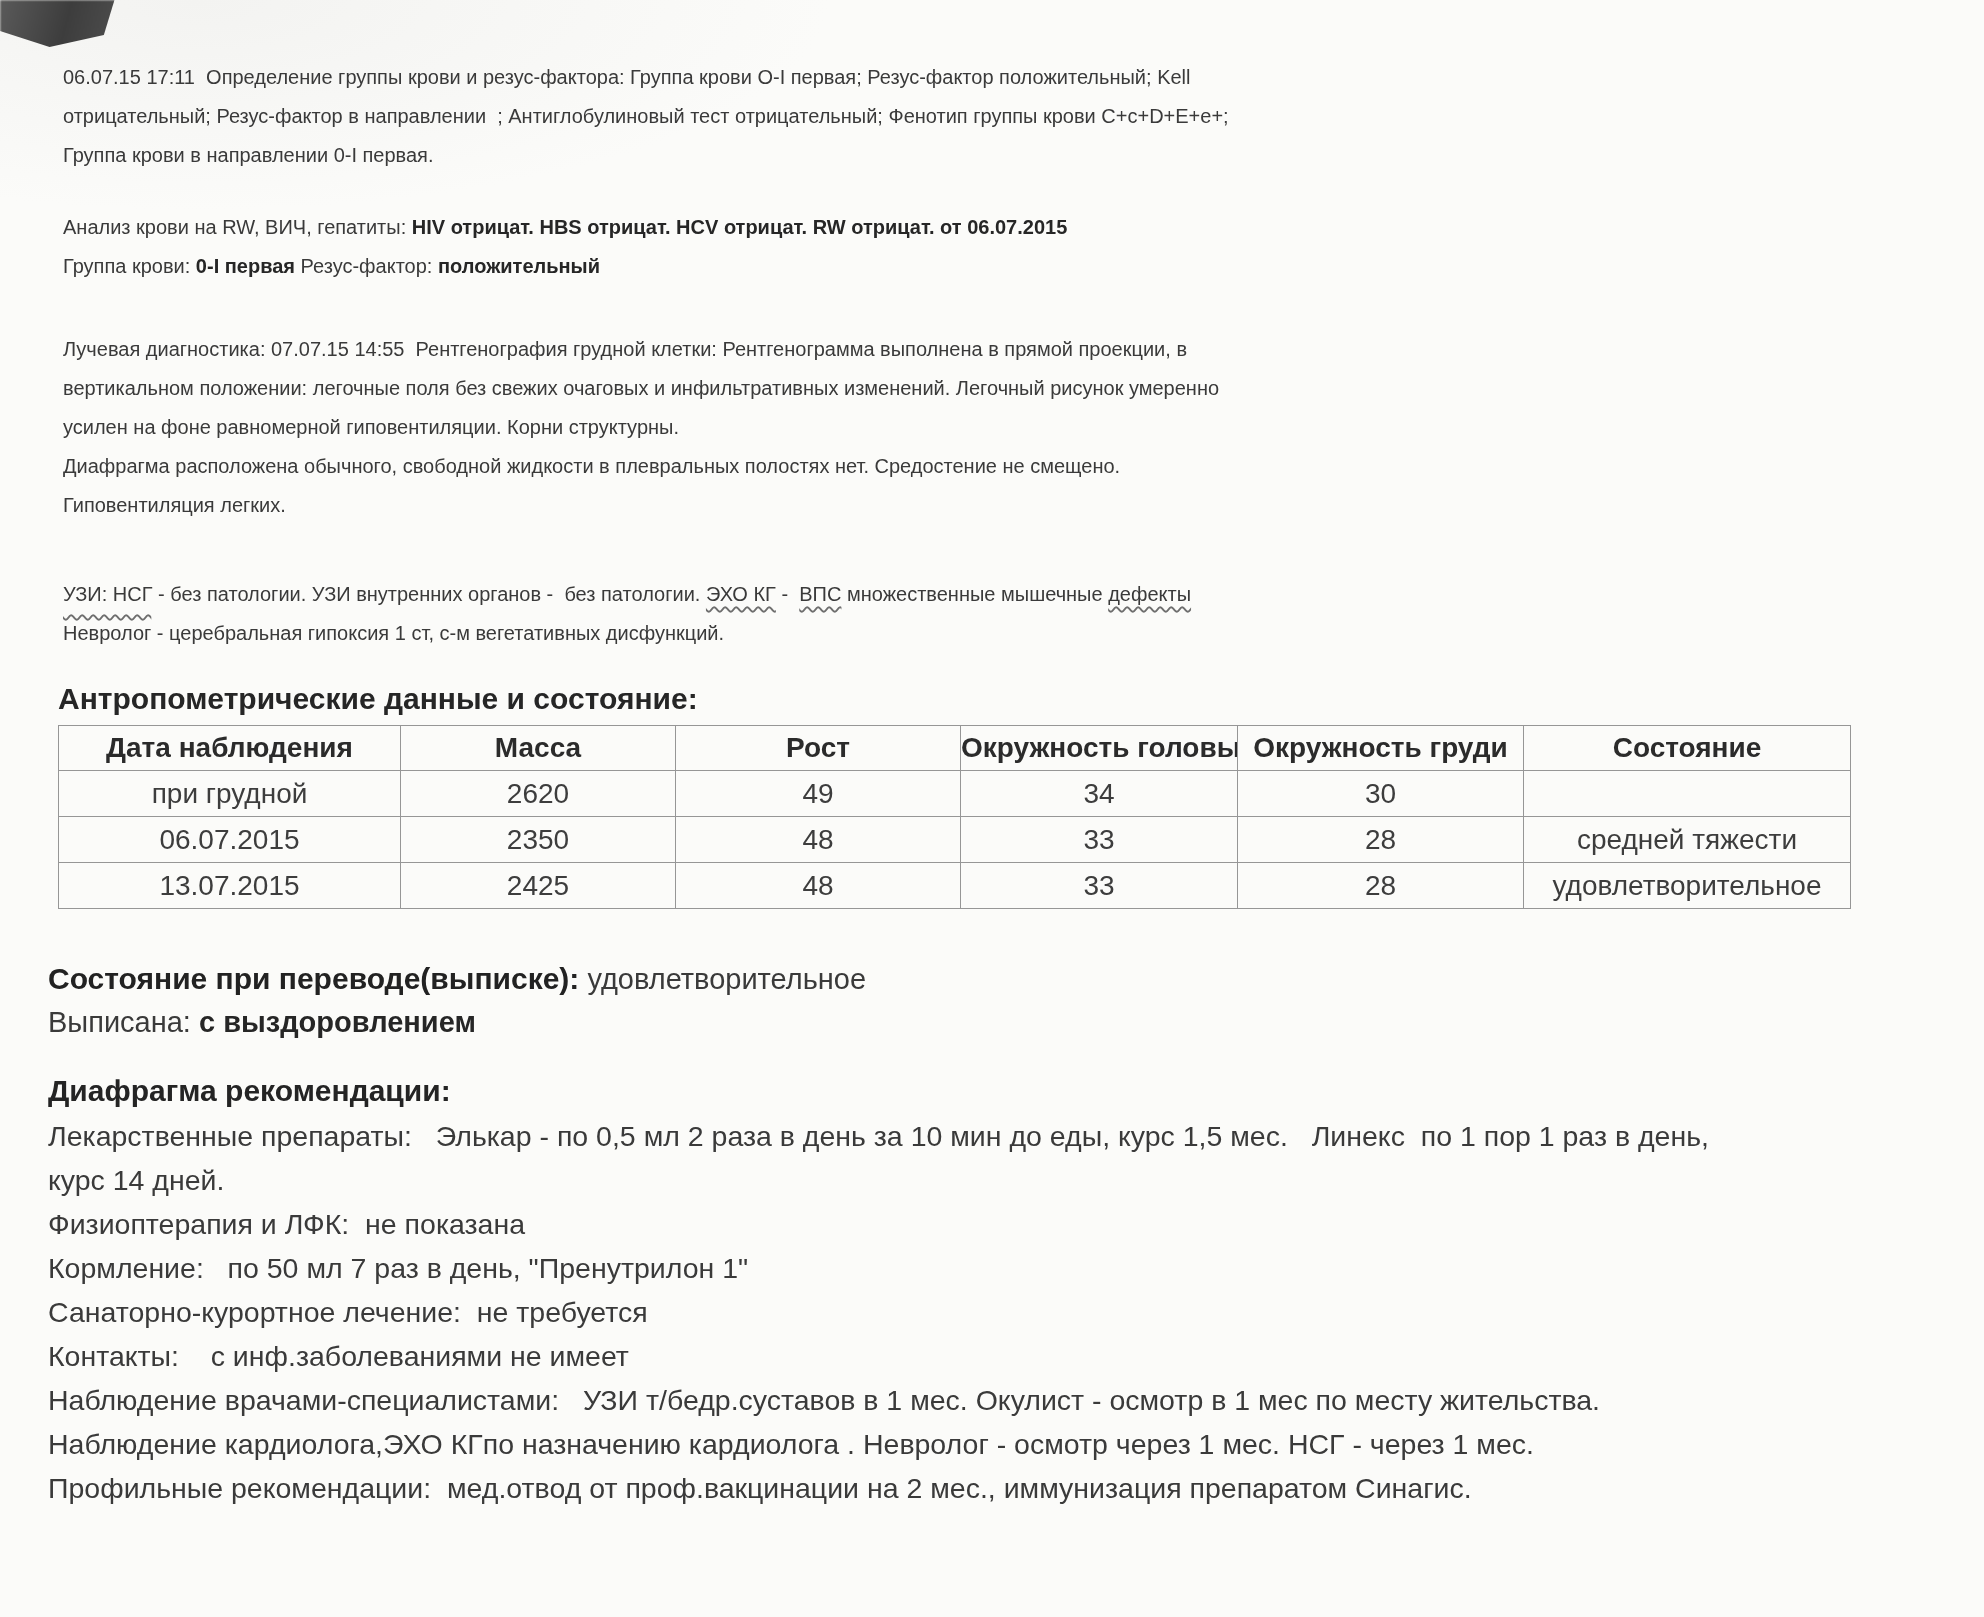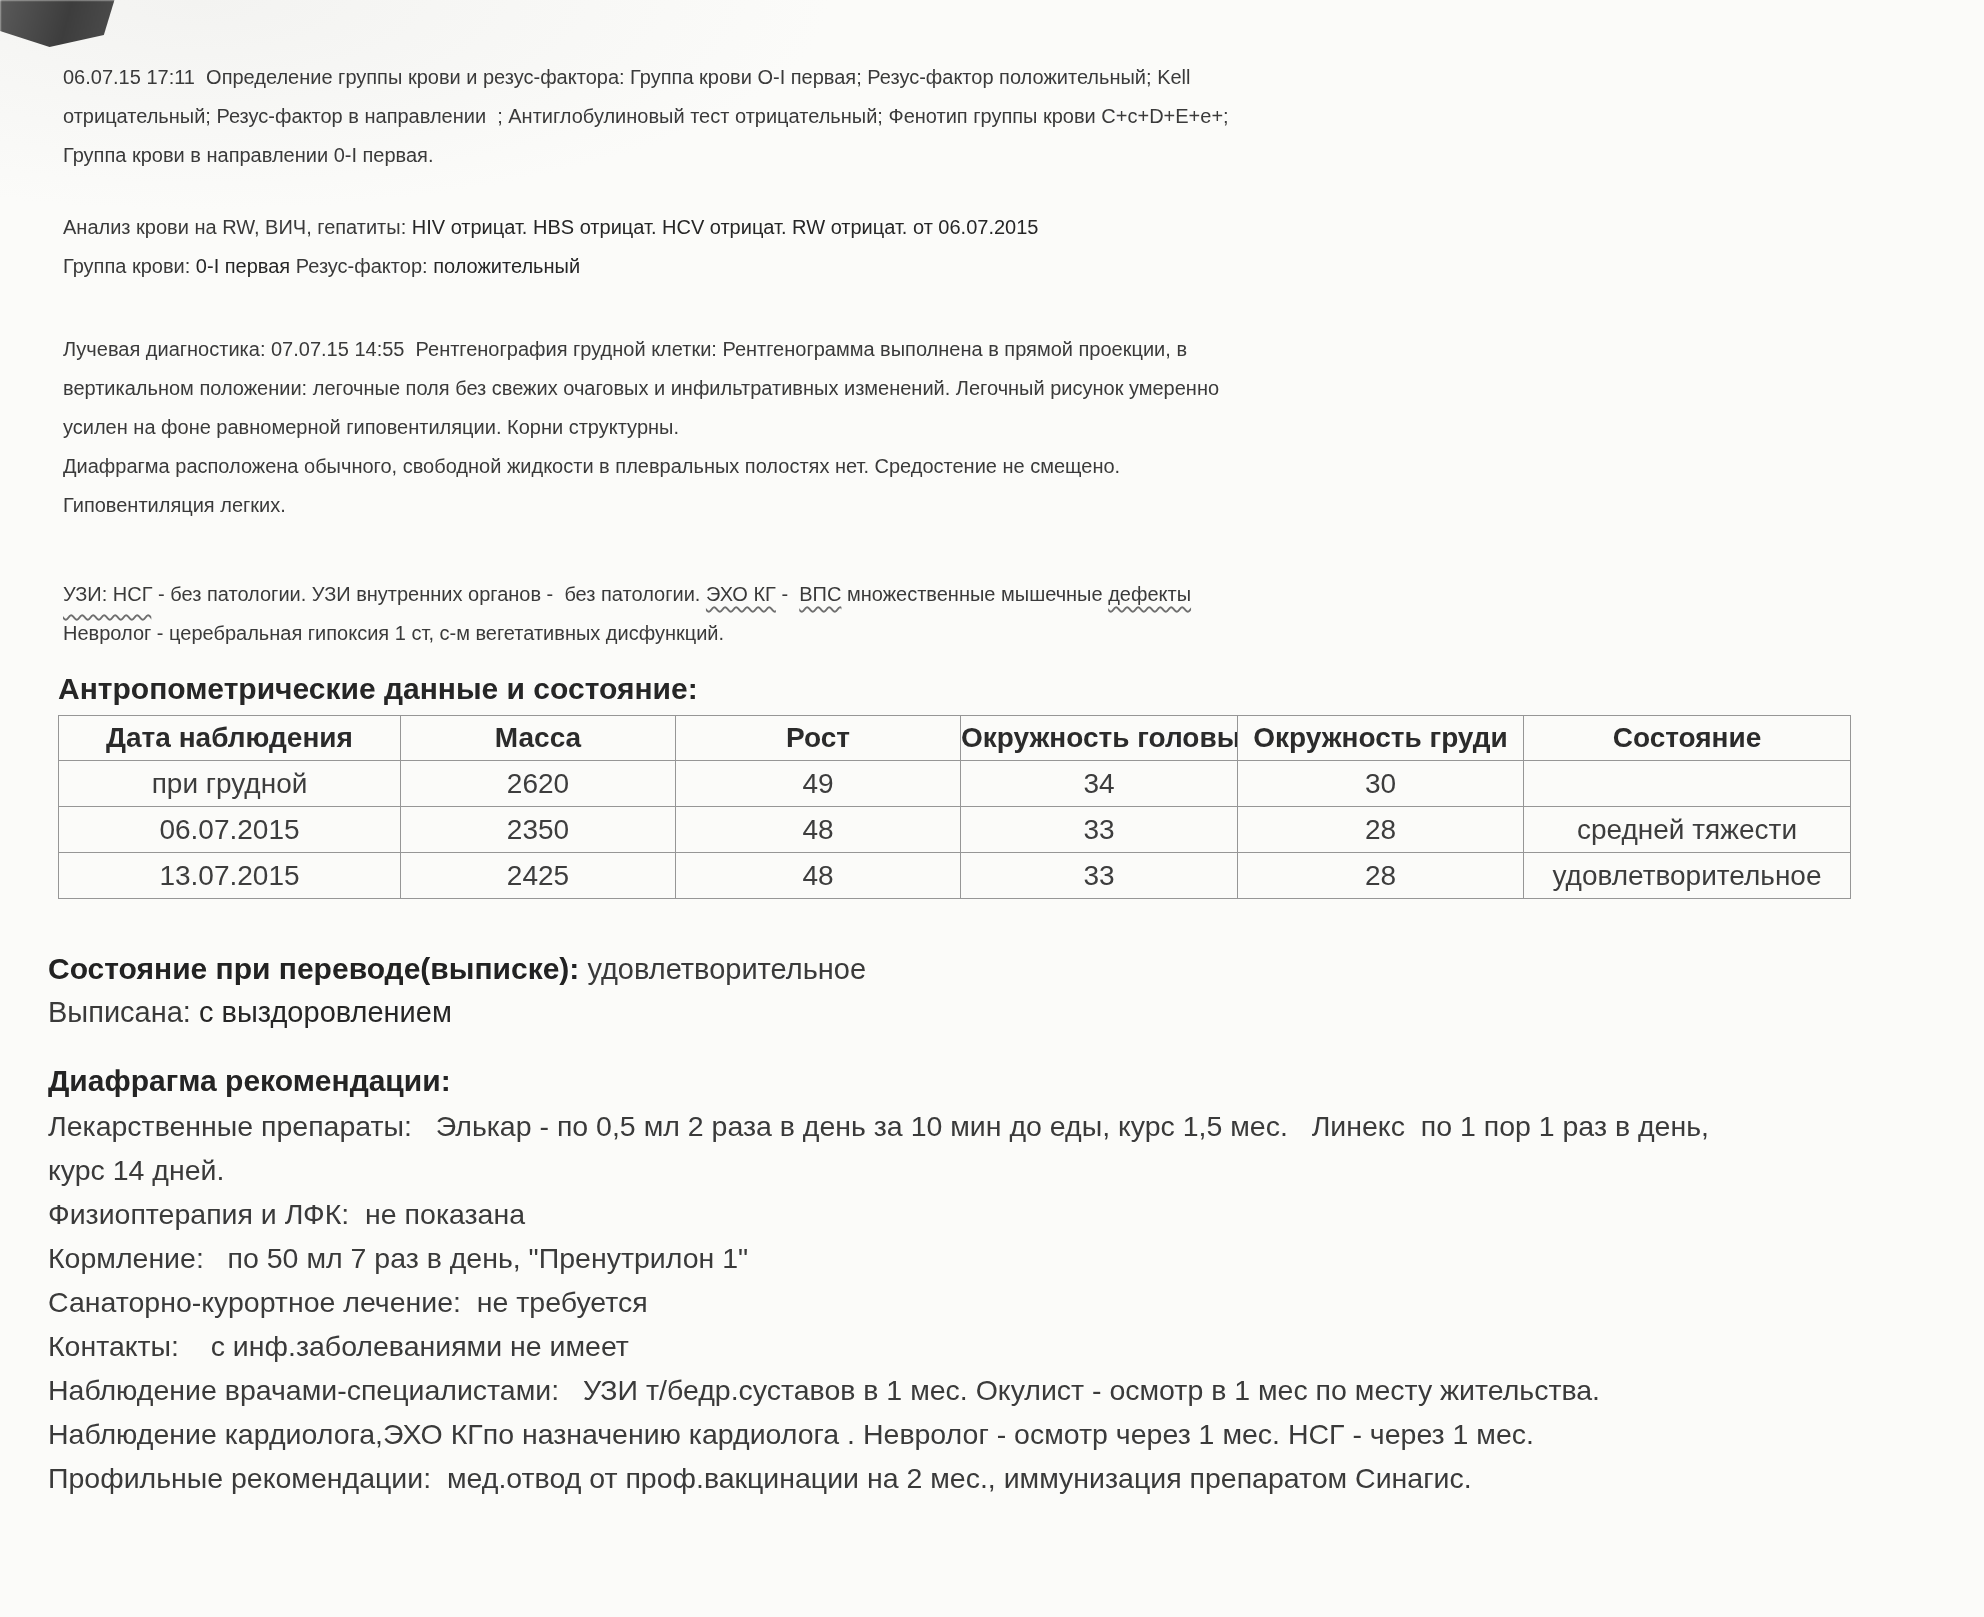--- a/index.html
+++ b/index.html
@@ -18,26 +18,26 @@
     position: absolute; left: 0; top: 0; width: 118px; height: 50px;
     background: linear-gradient(105deg, #5a5a5a 0%, #3d3d3d 55%, #4e4e4e 100%);
     clip-path: polygon(0 0, 97% 0, 88% 70%, 42% 94%, 0 62%);
     filter: blur(1.2px);
   }
 
   .content { position: relative; padding: 58px 24px 0 48px; filter: blur(0.35px); }
 
   .para { margin: 0 0 0 15px; }
   .line { white-space: pre; font-size: 20px; line-height: 39px; }
-  .bold { font-weight: 400; color: #262626; }
+  .bold { font-weight: 700; color: #262626; }
 
   #p1 { margin-bottom: 33px; }
   #p2 { margin-bottom: 44px; }
   #p3 { margin-bottom: 50px; }
-  #p4 { margin-bottom: 16px; }
+  #p4 { margin-bottom: 26px; }
 
   .wavy-u {
     text-decoration: underline;
     text-decoration-style: wavy;
     text-decoration-color: #6e6e6e;
     text-decoration-thickness: 1.5px;
     text-underline-offset: 5px;
   }
   .wavy-o {
     text-decoration: overline;

